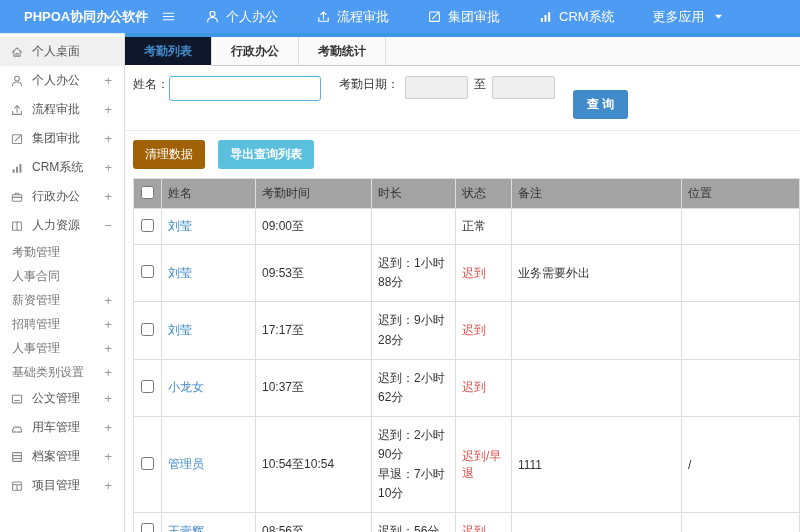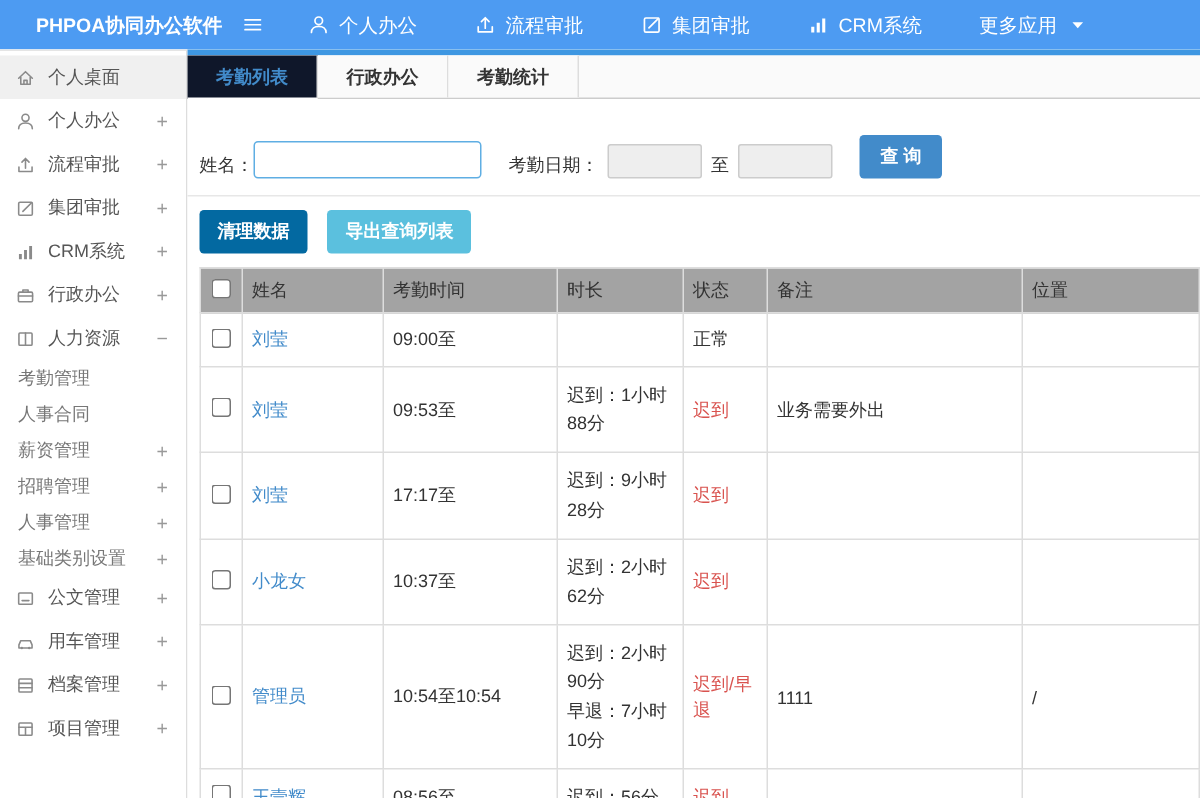--- a/index.html
+++ b/index.html
@@ -30,29 +30,29 @@
 
   
   .content { position:absolute; top:33px; left:125px; width:675px; height:499px; background:#fff; }
   .accent-bar { height:4px; background:#3e97e2; }
 
   .tabs { display:flex; height:29px; background:#fafafa; border-bottom:1px solid #ccc; }
   .tab { padding:0 19px; line-height:28px; font-weight:bold; color:#333;
          border-right:1px solid #ddd; cursor:pointer; background:#fafafa; }
   .tab.active { color:#428bca; background:#0f172a; border-bottom:1px solid #fff; margin-bottom:-1px; }
 
-  .filter-row { display:flex; align-items:flex-end; padding:10px 8px 11px 8px; border-bottom:1px solid #e7e7e7; }
+  .filter-row { display:flex; align-items:flex-start; padding:10px 8px 11px 8px; border-bottom:1px solid #e7e7e7; }
   .filter-row label, .filter-row .to { color:#333; }
   .name-input { width:152px; height:25px; border:1px solid #5faee3; border-radius:3px; padding:0 6px; outline:none; }
   .date-label { margin-left:18px; }
   .date-input { width:63px; height:23px; border:1px solid #ccc; background:#eee; border-radius:2px; margin:0 6px; padding:0 4px; }
   .btn { border:none; border-radius:3px; color:#fff; cursor:pointer; font-size:12px; font-family:inherit; }
   .btn-primary { background:#428bca; padding:6px 14px; margin-left:12px; font-weight:bold;margin-top:14px; }
   .action-row { padding:9px 8px; }
-  .btn-danger { background:#0369a1; padding:6px 12px; font-weight:bold; }
+  .btn-danger { background:#a16207; padding:6px 12px; font-weight:normal; }
   .btn-info { background:#5bc0de; padding:6px 12px; margin-left:10px; font-weight:bold; }
 
   .table-wrap { padding-left:8px; }
   table { width:100%; border-collapse:collapse; table-layout:fixed; }
   th, td { border:1px solid #ddd; padding:9px 6px; text-align:left; vertical-align:middle;
            font-weight:normal; font-size:12px; word-wrap:break-word; }
   thead th { background:#a3a3a3; color:#333; padding:6px 6px; }
   td.c, th.c { text-align:center; padding-left:2px; padding-right:2px; }
   .name-link { color:#428bca; cursor:pointer; }
   .status-late { color:#d9534f; }

